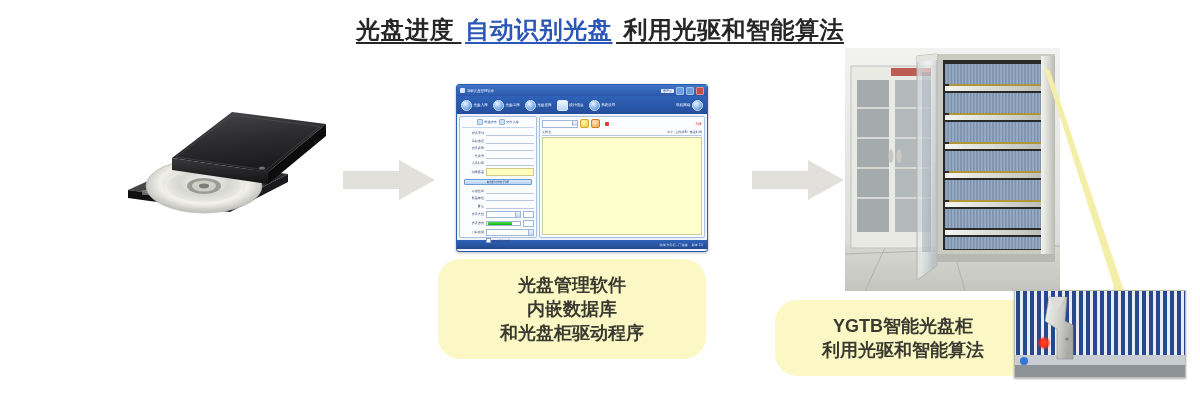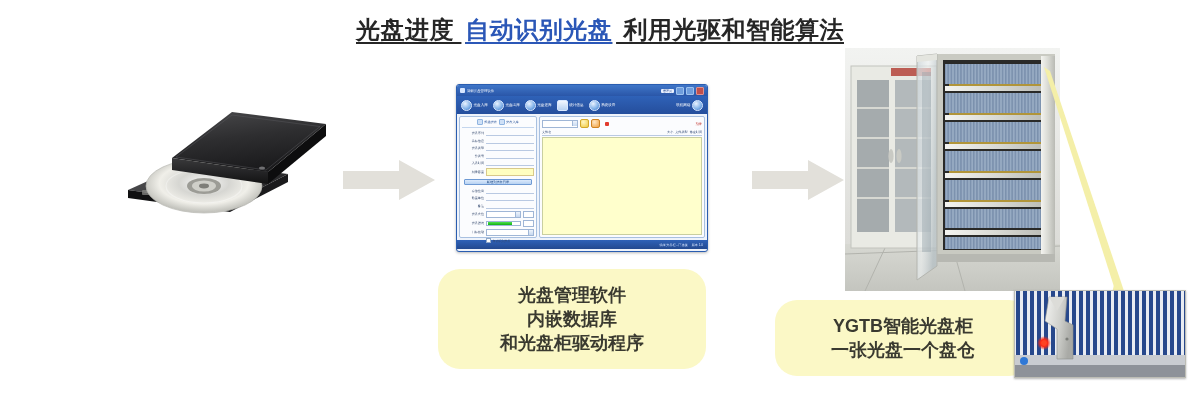--- a/index.html
+++ b/index.html
@@ -20,21 +20,21 @@
   #title .accent{color:#2b57b7;padding:0 4px;}
 
   
   .callout{
     position:absolute;background:#FBF8C6;border-radius:22px;
     display:flex;align-items:center;justify-content:center;
     text-align:center;color:#3a3a30;font-weight:700;line-height:1.35;
     white-space:pre-line;
   }
   #callout-drive{left:98px;top:247px;width:242px;height:68px;font-size:18px;}
-  #callout-software{left:438px;top:269px;width:268px;height:100px;font-size:18px;}
+  #callout-software{left:438px;top:259px;width:268px;height:100px;font-size:18px;}
   #callout-cabinet{left:775px;top:300px;width:256px;height:76px;font-size:18px;}
 
   
   .arrow{position:absolute;}
   #arrow-1{left:343px;top:158px;width:92px;height:44px;}
   #arrow-2{left:752px;top:158px;width:92px;height:44px;}
 
   
   #drive-photo{position:absolute;left:112px;top:98px;width:224px;height:122px;}
 
@@ -429,21 +429,21 @@
     <polygon points="24,12 30,16 104,236 96,238" fill="#F4EFA8"></polygon>
     <polygon points="94,230 110,244 90,246" fill="#F4EFA8"></polygon>
   </svg>
 
 
   <div class="callout" id="callout-software">光盘管理软件
 内嵌数据库
 和光盘柜驱动程序</div>
 
   <div class="callout" id="callout-cabinet">YGTB智能光盘柜
-一张光盘一个盘仓</div>
+利用光驱和智能算法</div>
 
   <svg id="inset-photo" viewBox="0 0 170 86">
     <defs>
       <pattern id="slotsP" width="7" height="86" patternUnits="userSpaceOnUse">
         <rect width="7" height="86" fill="#e9ecf2"></rect>
         <rect x="1" width="4" height="86" fill="#27488c"></rect>
       </pattern>
       <linearGradient id="armG" x1="0" y1="0" x2="1" y2="0.3">
         <stop offset="0" stop-color="#f3f3f1"></stop>
           <stop offset="0.6" stop-color="#cfd0cc"></stop>

